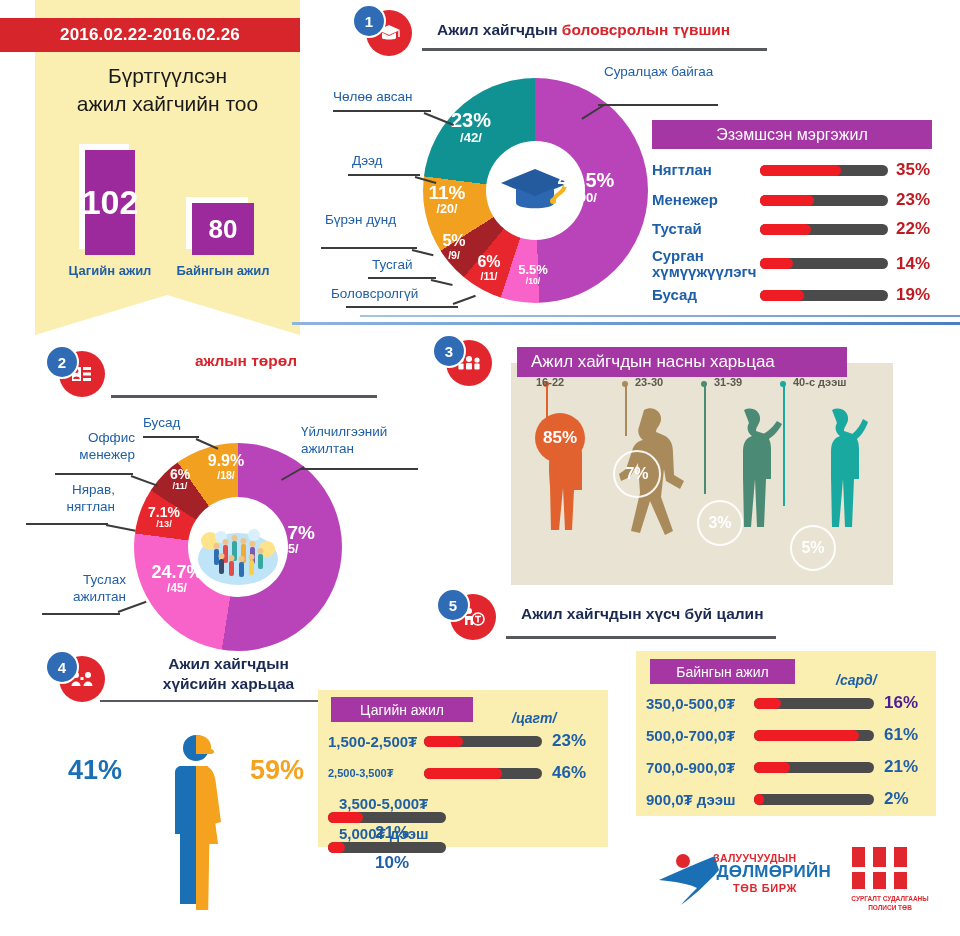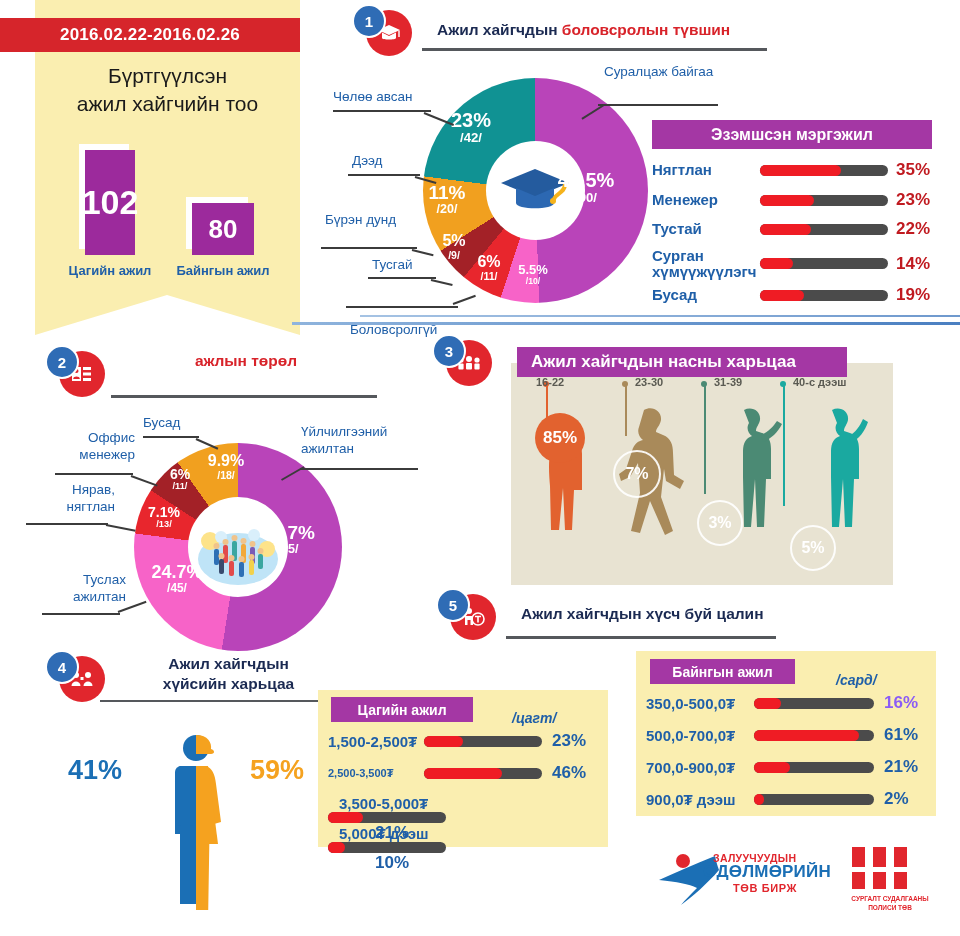--- a/index.html
+++ b/index.html
@@ -59,21 +59,21 @@
   
   .donut{position:absolute;border-radius:50%;}
   .donut .hole{position:absolute;border-radius:50%;background:#fff;}
   .donut-label{position:absolute;color:#fff;font-weight:bold;text-align:center;line-height:1.05;}
   .donut-label .num{display:block;}
   .donut-label .cnt{display:block;font-size:.66em;}
   .lead-label{position:absolute;color:#1f5fa8;font-size:13.5px;font-weight:500;line-height:1.25;}
   .lead-line{position:absolute;background:#3b3b3b;height:2px;}
 
   
-  .purple-bar{position:absolute;background:#a437a4;color:#fff;font-weight:bold;
+  .purple-bar{position:absolute;background:#a437a4;color:#fff;font-weight:normal;
     display:flex;align-items:center;justify-content:center;}
 
   
   .meter-row{position:absolute;display:flex;align-items:center;}
   .meter-label{color:#1f5fa8;font-weight:bold;white-space:nowrap;}
   .meter-track{position:relative;height:11px;border-radius:6px;background:#4b4b4b;}
   .meter-fill{position:absolute;left:0;top:0;height:11px;border-radius:6px;background:#ef1c24;}
   .meter-val{font-weight:bold;white-space:nowrap;}
 
   
@@ -193,21 +193,21 @@
 </div>
 <div class="lead-line" style="left:321px;top:247px;width:96px;"></div>
 <div class="lead-line" style="left:412px;top:249px;width:22px;transform:rotate(14deg);transform-origin:left center;"></div>
 
 <div class="lead-label" style="left:372px;top:257px;">
   <span>Тусгай</span>
 </div>
 <div class="lead-line" style="left:368px;top:277px;width:68px;"></div>
 <div class="lead-line" style="left:431px;top:279px;width:22px;transform:rotate(13deg);transform-origin:left center;"></div>
 
-<div class="lead-label" style="left:350px;top:286px;margin-top:36px;">
+<div class="lead-label" style="left:331px;top:286px;">
   <span>Боловсролгүй</span>
 </div>
 <div class="lead-line" style="left:346px;top:306px;width:112px;"></div>
 <div class="lead-line" style="left:453px;top:303px;width:24px;transform:rotate(-20deg);transform-origin:left center;"></div>
 
 <div class="purple-bar abs" style="left:652px;top:120px;width:280px;height:29px;font-size:16px;">
   <span>Эзэмшсэн мэргэжил</span>
 </div>
 <div id="profession-rows">
     <div class="meter-row" style="left: 652px; top: 160px; width: 282px;">
@@ -470,21 +470,21 @@
 <div class="purple-bar abs" style="left:650px;top:659px;width:145px;height:25px;font-size:14px;">
   <span>Байнгын ажил</span>
 </div>
 <div class="abs" style="left:836px;top:672px;font-size:14px;font-style:italic;color:#1f5fa8;font-weight:bold;">/сард/</div>
 <div id="monthly-rows">
     <div class="meter-row" style="left: 646px; top: 693px;">
       <div class="meter-label" style="width: 108px; font-size: 15px;">350,0-500,0₮</div>
       <div class="meter-track" style="width: 120px;">
         <div class="meter-fill" style="width: 27.4286px;"></div>
       </div>
-      <div class="meter-val" style="margin-left: 10px; font-size: 17px; color: #8b5cf6;">16%</div>
+      <div class="meter-val" style="margin-left: 10px; font-size: 17px; color: #4c1d95;">16%</div>
     </div>
     <div class="meter-row" style="left: 646px; top: 725px;">
       <div class="meter-label" style="width: 108px; font-size: 15px;">500,0-700,0₮</div>
       <div class="meter-track" style="width: 120px;">
         <div class="meter-fill" style="width: 104.571px;"></div>
       </div>
       <div class="meter-val" style="margin-left: 10px; font-size: 17px; color: rgb(31, 95, 168);">61%</div>
     </div>
     <div class="meter-row" style="left: 646px; top: 757px;">
       <div class="meter-label" style="width: 108px; font-size: 15px;">700,0-900,0₮</div>

